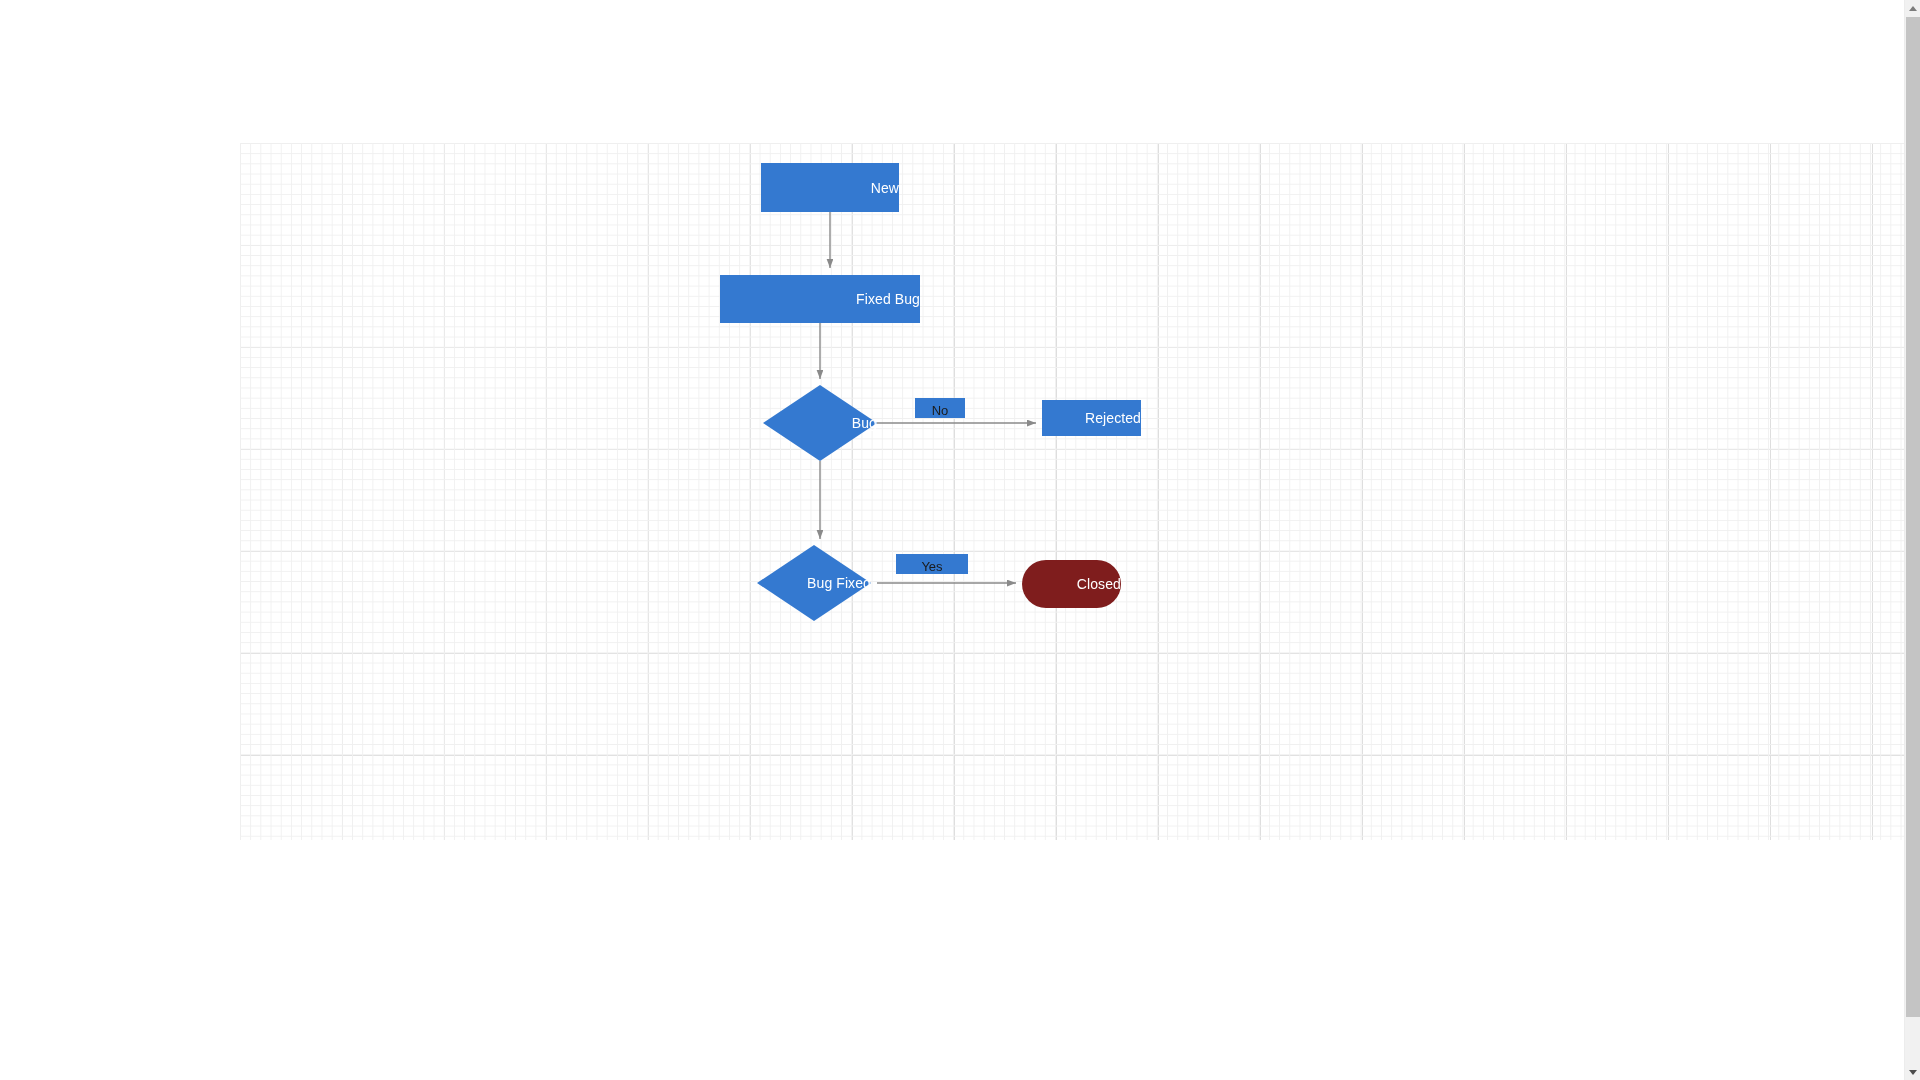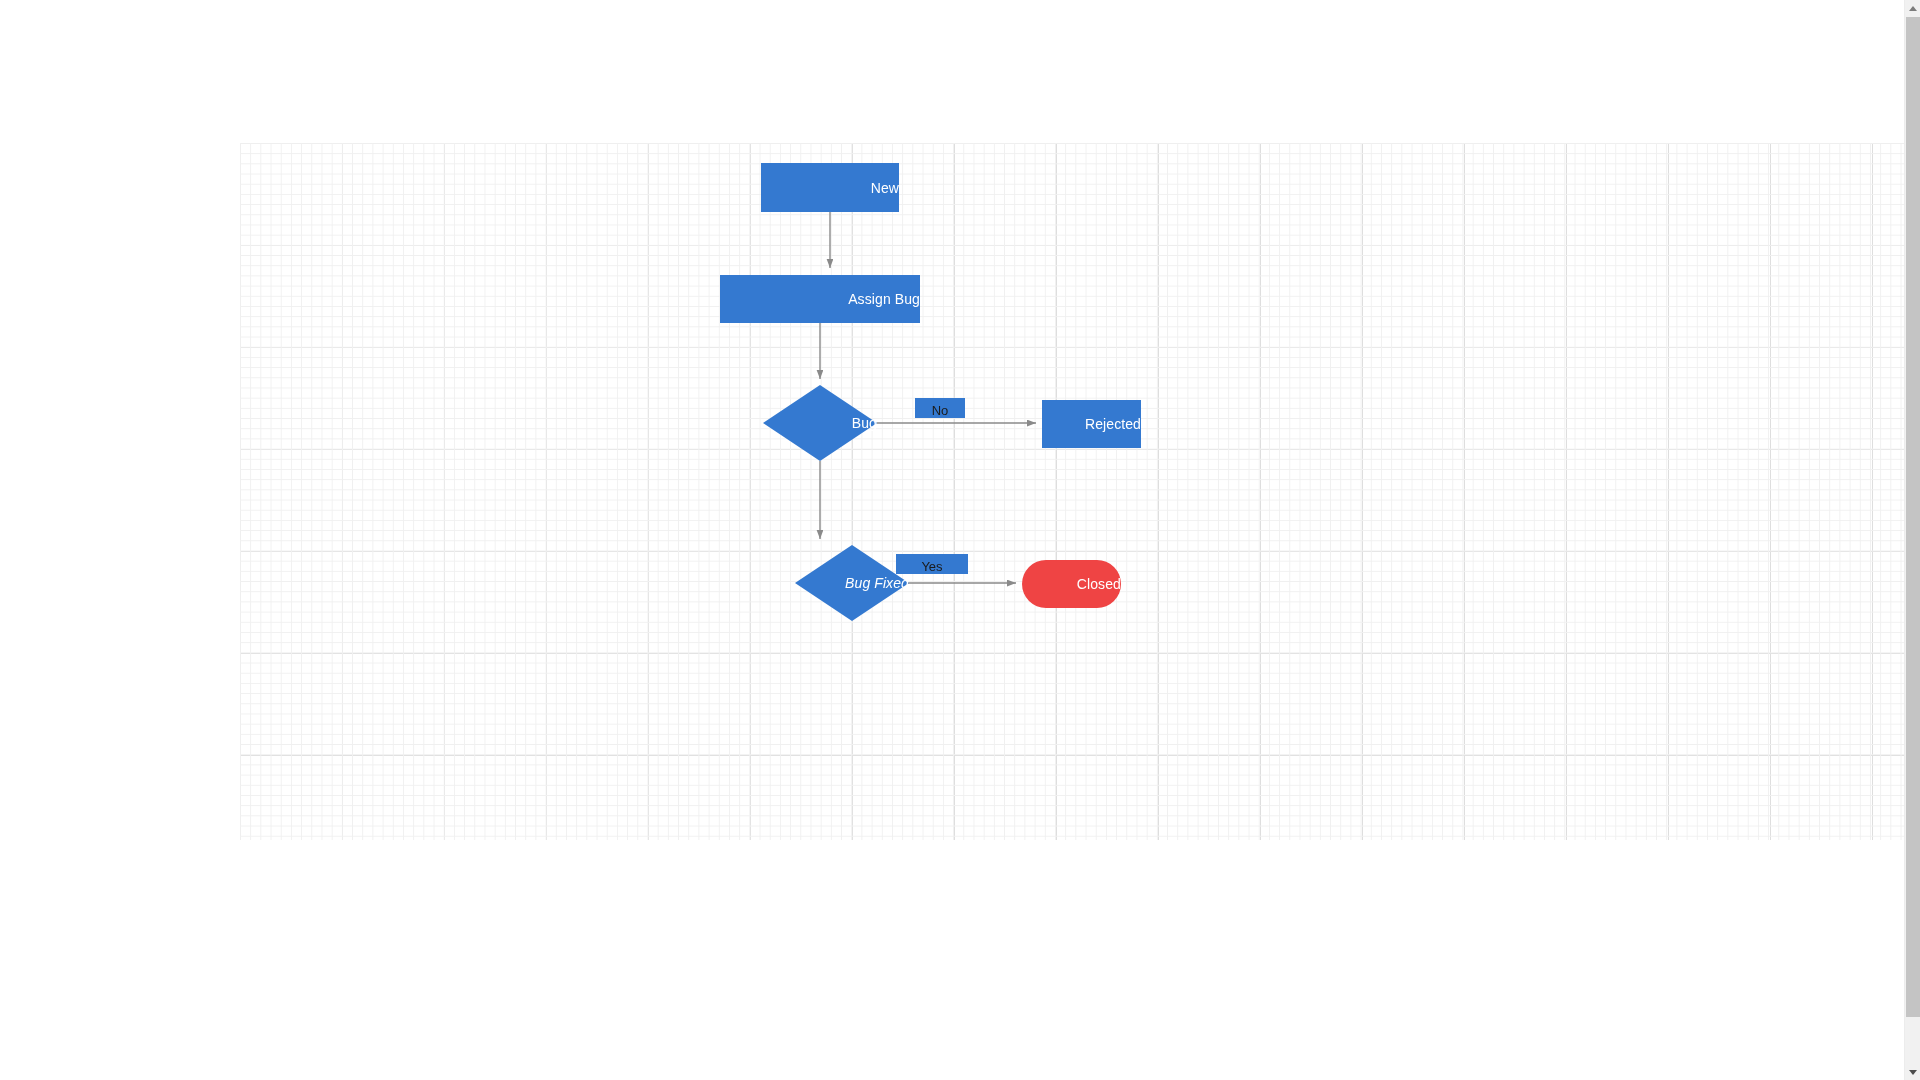--- a/index.html
+++ b/index.html
@@ -54,21 +54,21 @@
     display: flex;
     align-items: center;
     justify-content: flex-end;
     color: #ffffff;
     font-size: 14px;
     line-height: 1;
     letter-spacing: .1px;
     user-select: none;
   }
   .node.rect   { background: #3479d0; }
-  .node.round  { background: #ef4444; border-radius: 26px; }
+  .node.round  { background: #7f1d1d; border-radius: 26px; }
   .node.diamond {
     background: transparent;
   }
   .node.diamond .dshape {
     position: absolute;
     left: 0; top: 0; width: 100%; height: 100%;
   }
   .node.diamond .dlabel {
     position: relative;
     z-index: 2;
@@ -155,35 +155,35 @@
     <g>
       <line x1="877" y1="583" x2="1016" y2="583" stroke="#8a8a8a" stroke-width="1.4" marker-end="url(#arrow)"></line>
     </g>
   </svg>
 
   <div class="node rect" style="left:761px; top:163px; width:138px; height:49px;">
     <span>New</span>
   </div>
 
   <div class="node rect" style="left:720px; top:275px; width:200px; height:48px;">
-    <span>Assign Bug</span>
+    <span>Fixed Bug</span>
   </div>
 
   <div class="node diamond" style="left:763px; top:385px; width:114px; height:76px;">
     <svg class="dshape" viewBox="0 0 114 76" preserveAspectRatio="none">
       <polygon points="57,0 114,38 57,76 0,38" fill="#3479d0"></polygon>
     </svg>
     <span class="dlabel">Bug</span>
   </div>
 
-  <div class="node rect" style="left:1042px; top:400px; width:99px; height:48px;">
+  <div class="node rect" style="left:1042px; top:400px; width:99px; height:36px;">
     <span>Rejected</span>
   </div>
 
-  <div class="node diamond" style="left:795px; top:545px; width:114px; height:76px;font-style:italic;">
+  <div class="node diamond" style="left:757px; top:545px; width:114px; height:76px;">
     <svg class="dshape" viewBox="0 0 114 76" preserveAspectRatio="none">
       <polygon points="57,0 114,38 57,76 0,38" fill="#3479d0"></polygon>
     </svg>
     <span class="dlabel">Bug Fixed</span>
   </div>
 
   <div class="node round" style="left:1022px; top:560px; width:99px; height:48px;">
     <span>Closed</span>
   </div>
 

